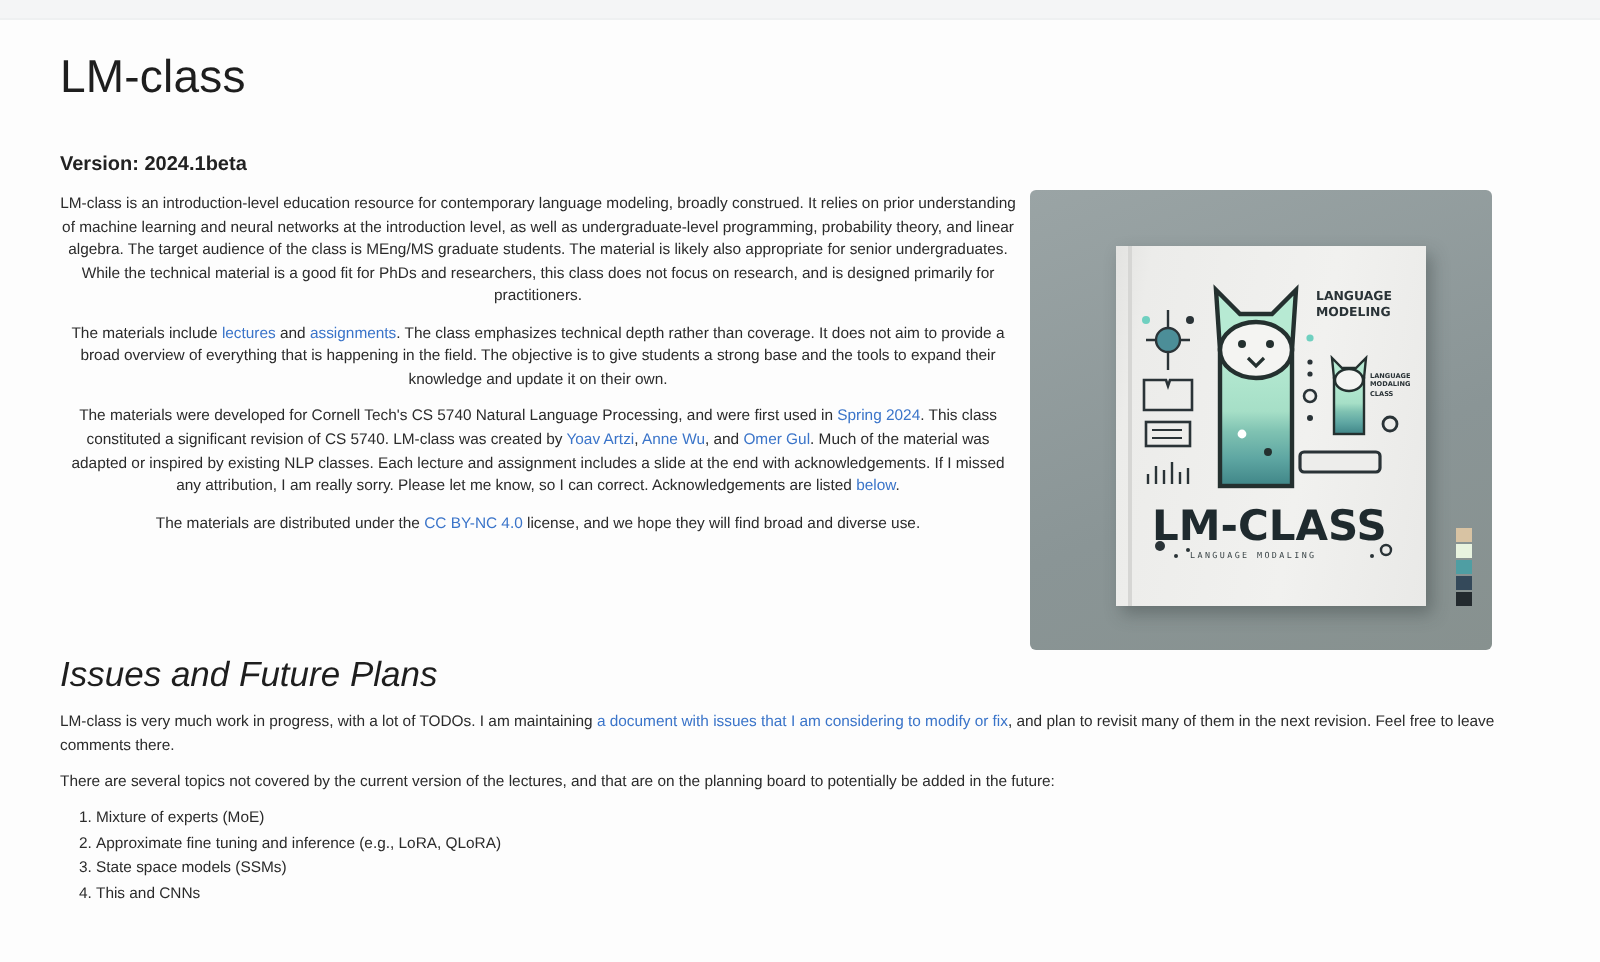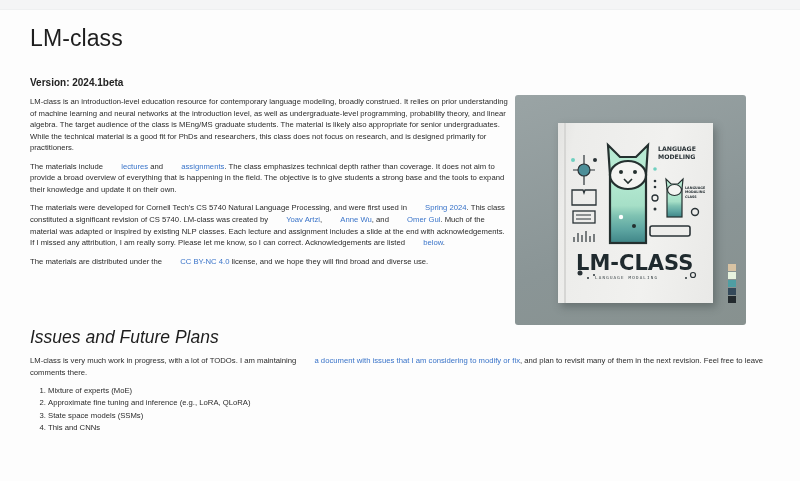--- a/index.html
+++ b/index.html
@@ -9,23 +9,23 @@
     font-family: "Liberation Sans", "DejaVu Sans", sans-serif;
     color: #222;
   }
   .topbar { height: 9px; background: #f4f5f6; border-bottom: 1px solid #eef0f1; }
   .page { position: relative; padding: 0 0 0 30px; }
   h1 {
     margin: 0; position: absolute; left: 30px; top: 15px;
     font-weight: 400; font-size: 23px; color: #1e1e1e; letter-spacing: 0.1px;
   }
   .version { position: absolute; left: 30px; top: 67px; font-size: 10px; font-weight: 700; color: #222; }
-  .intro { position: absolute; left: 30px; top: 86px; width: 478px; }
+  .intro { position: absolute; left: 30px; top: 86px; width: 478px; text-align: center; }
   p { margin: 0 0 6.8px 0; font-size: 7.7px; line-height: 11.6px; color: #2b2b2b; }
-  a { color: #3a74c9; text-decoration: none; margin-left: 16px; }
+  a { color: #3a74c9; text-decoration: none; }
   h2 {
     position: absolute; left: 30px; top: 317px; margin: 0;
     font-weight: 400; font-size: 17.5px; color: #1e1e1e; font-style: italic;
   }
   .issues { position: absolute; left: 30px; top: 345px; width: 740px; }
   ol { margin: 0 0 7px 0; padding-left: 18px; font-size: 7.7px; line-height: 12.4px; color: #2b2b2b; }
   .cover {
     position: absolute; left: 515px; top: 85px; width: 231px; height: 230px;
     background: linear-gradient(160deg, #9aa4a5 0%, #8a9596 60%, #87918f 100%);
     border-radius: 3px; overflow: hidden;
@@ -129,20 +129,21 @@
       <div style="background:#4f9ea3"></div>
       <div style="background:#34495a"></div>
       <div style="background:#232a2e"></div>
     </div>
   </div>
 
   <h2>Issues and Future Plans</h2>
 
   <div class="issues">
     <p><span>LM-class is very much work in progress, with a lot of TODOs. I am maintaining </span><a href="#">a document with issues that I am considering to modify or fix</a><span>, and plan to revisit many of them in the next revision. Feel free to leave comments there.</span></p>
+    <p>There are several topics not covered by the current version of the lectures, and that are on the planning board to potentially be added in the future:</p>
     <ol>
       <li>Mixture of experts (MoE)</li>
       <li>Approximate fine tuning and inference (e.g., LoRA, QLoRA)</li>
       <li>State space models (SSMs)</li>
       <li>This and CNNs</li>
     </ol>
   </div>
 </div>
 
 </body></html>

